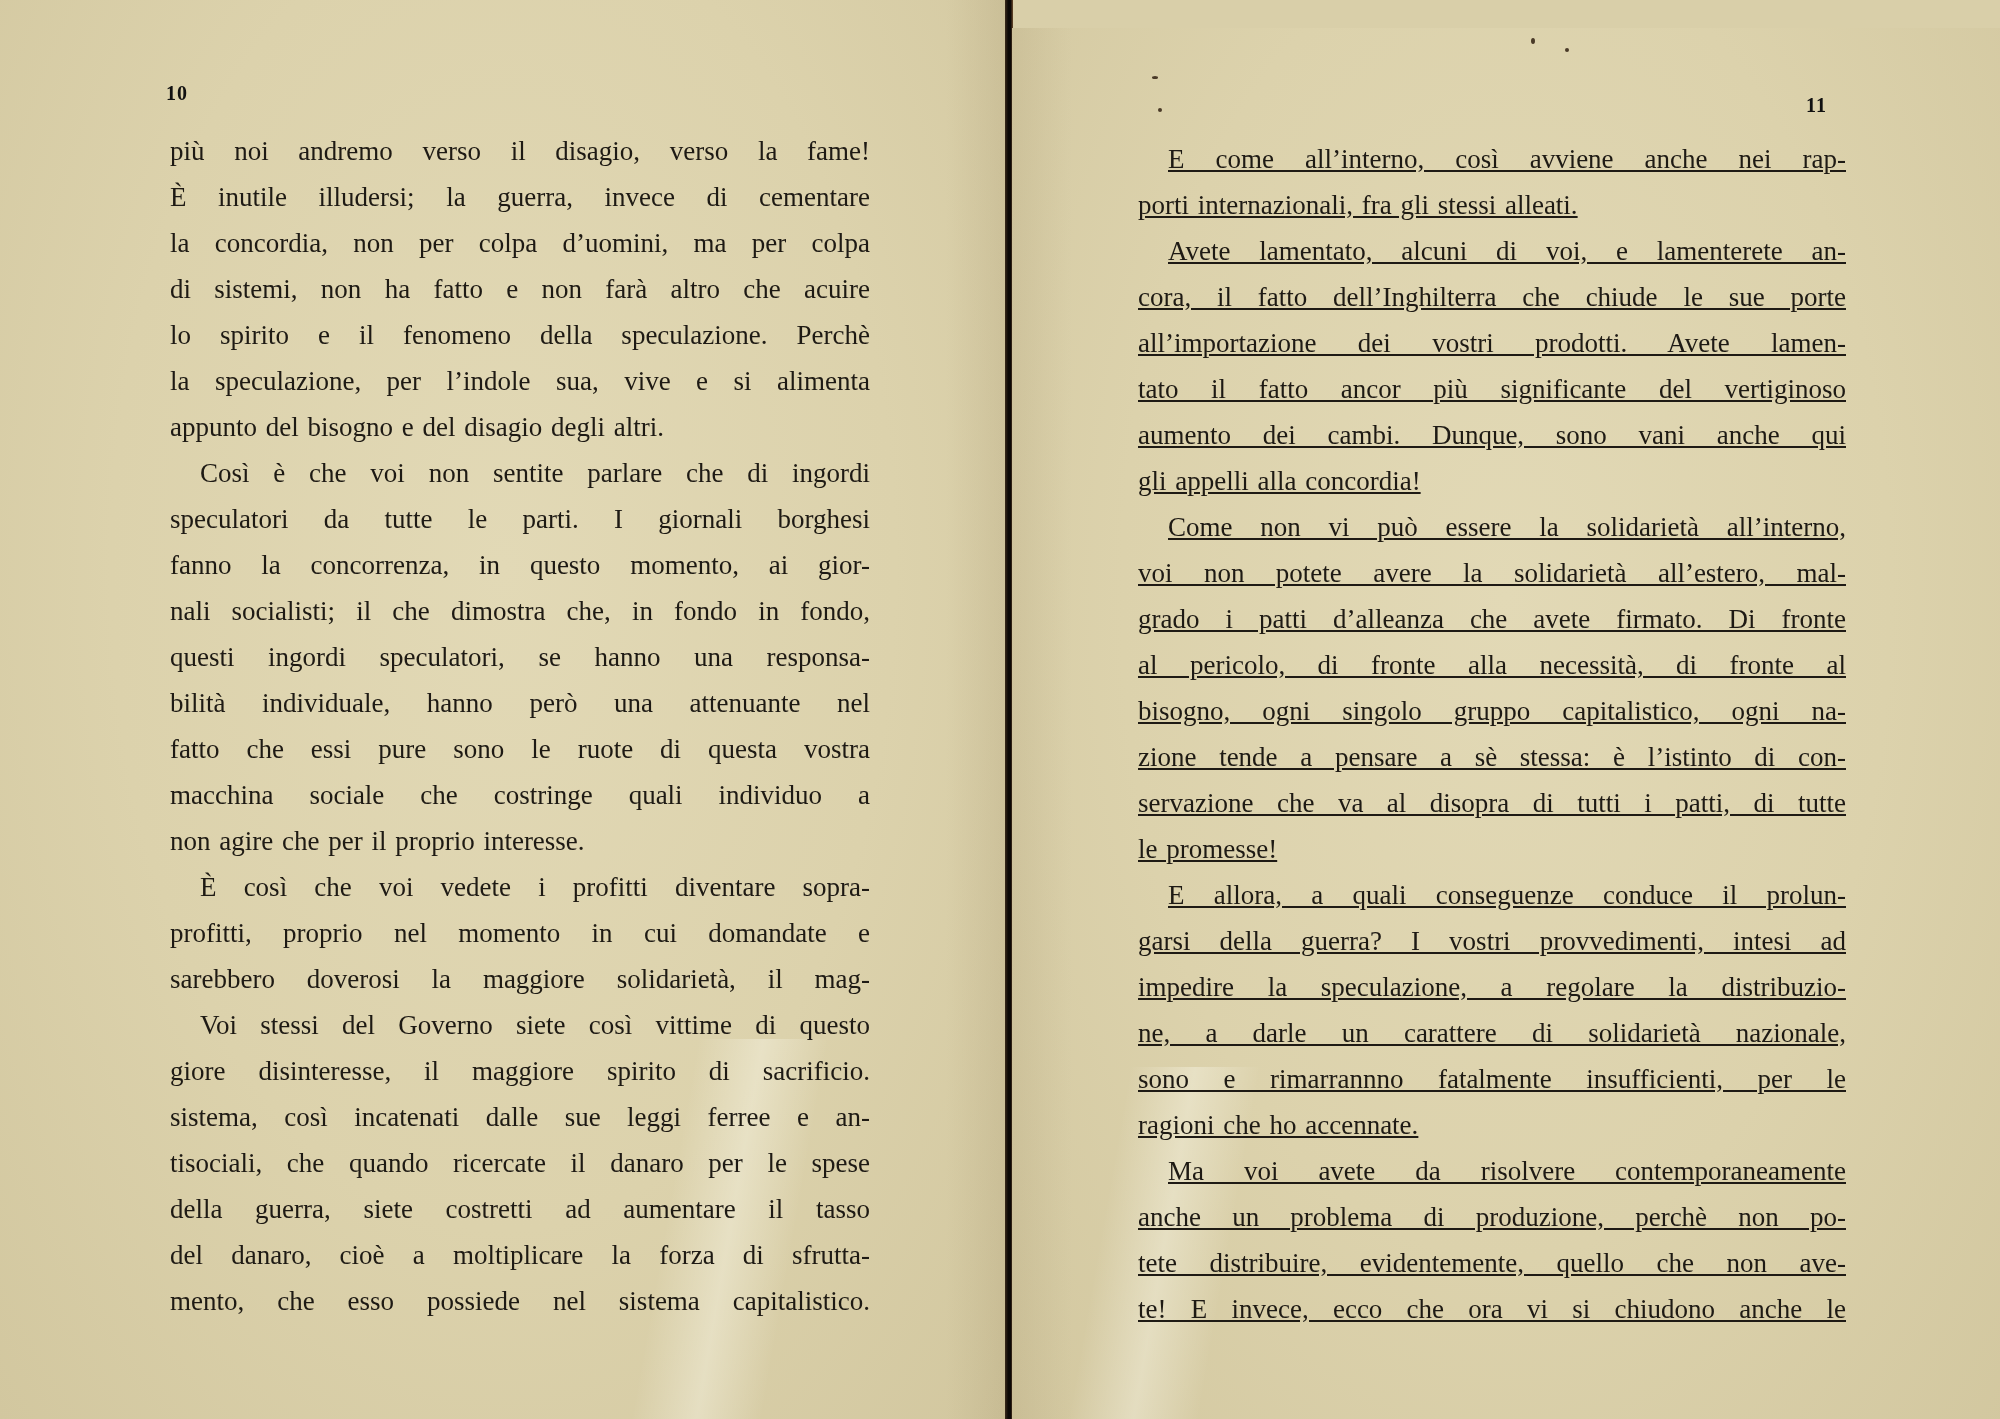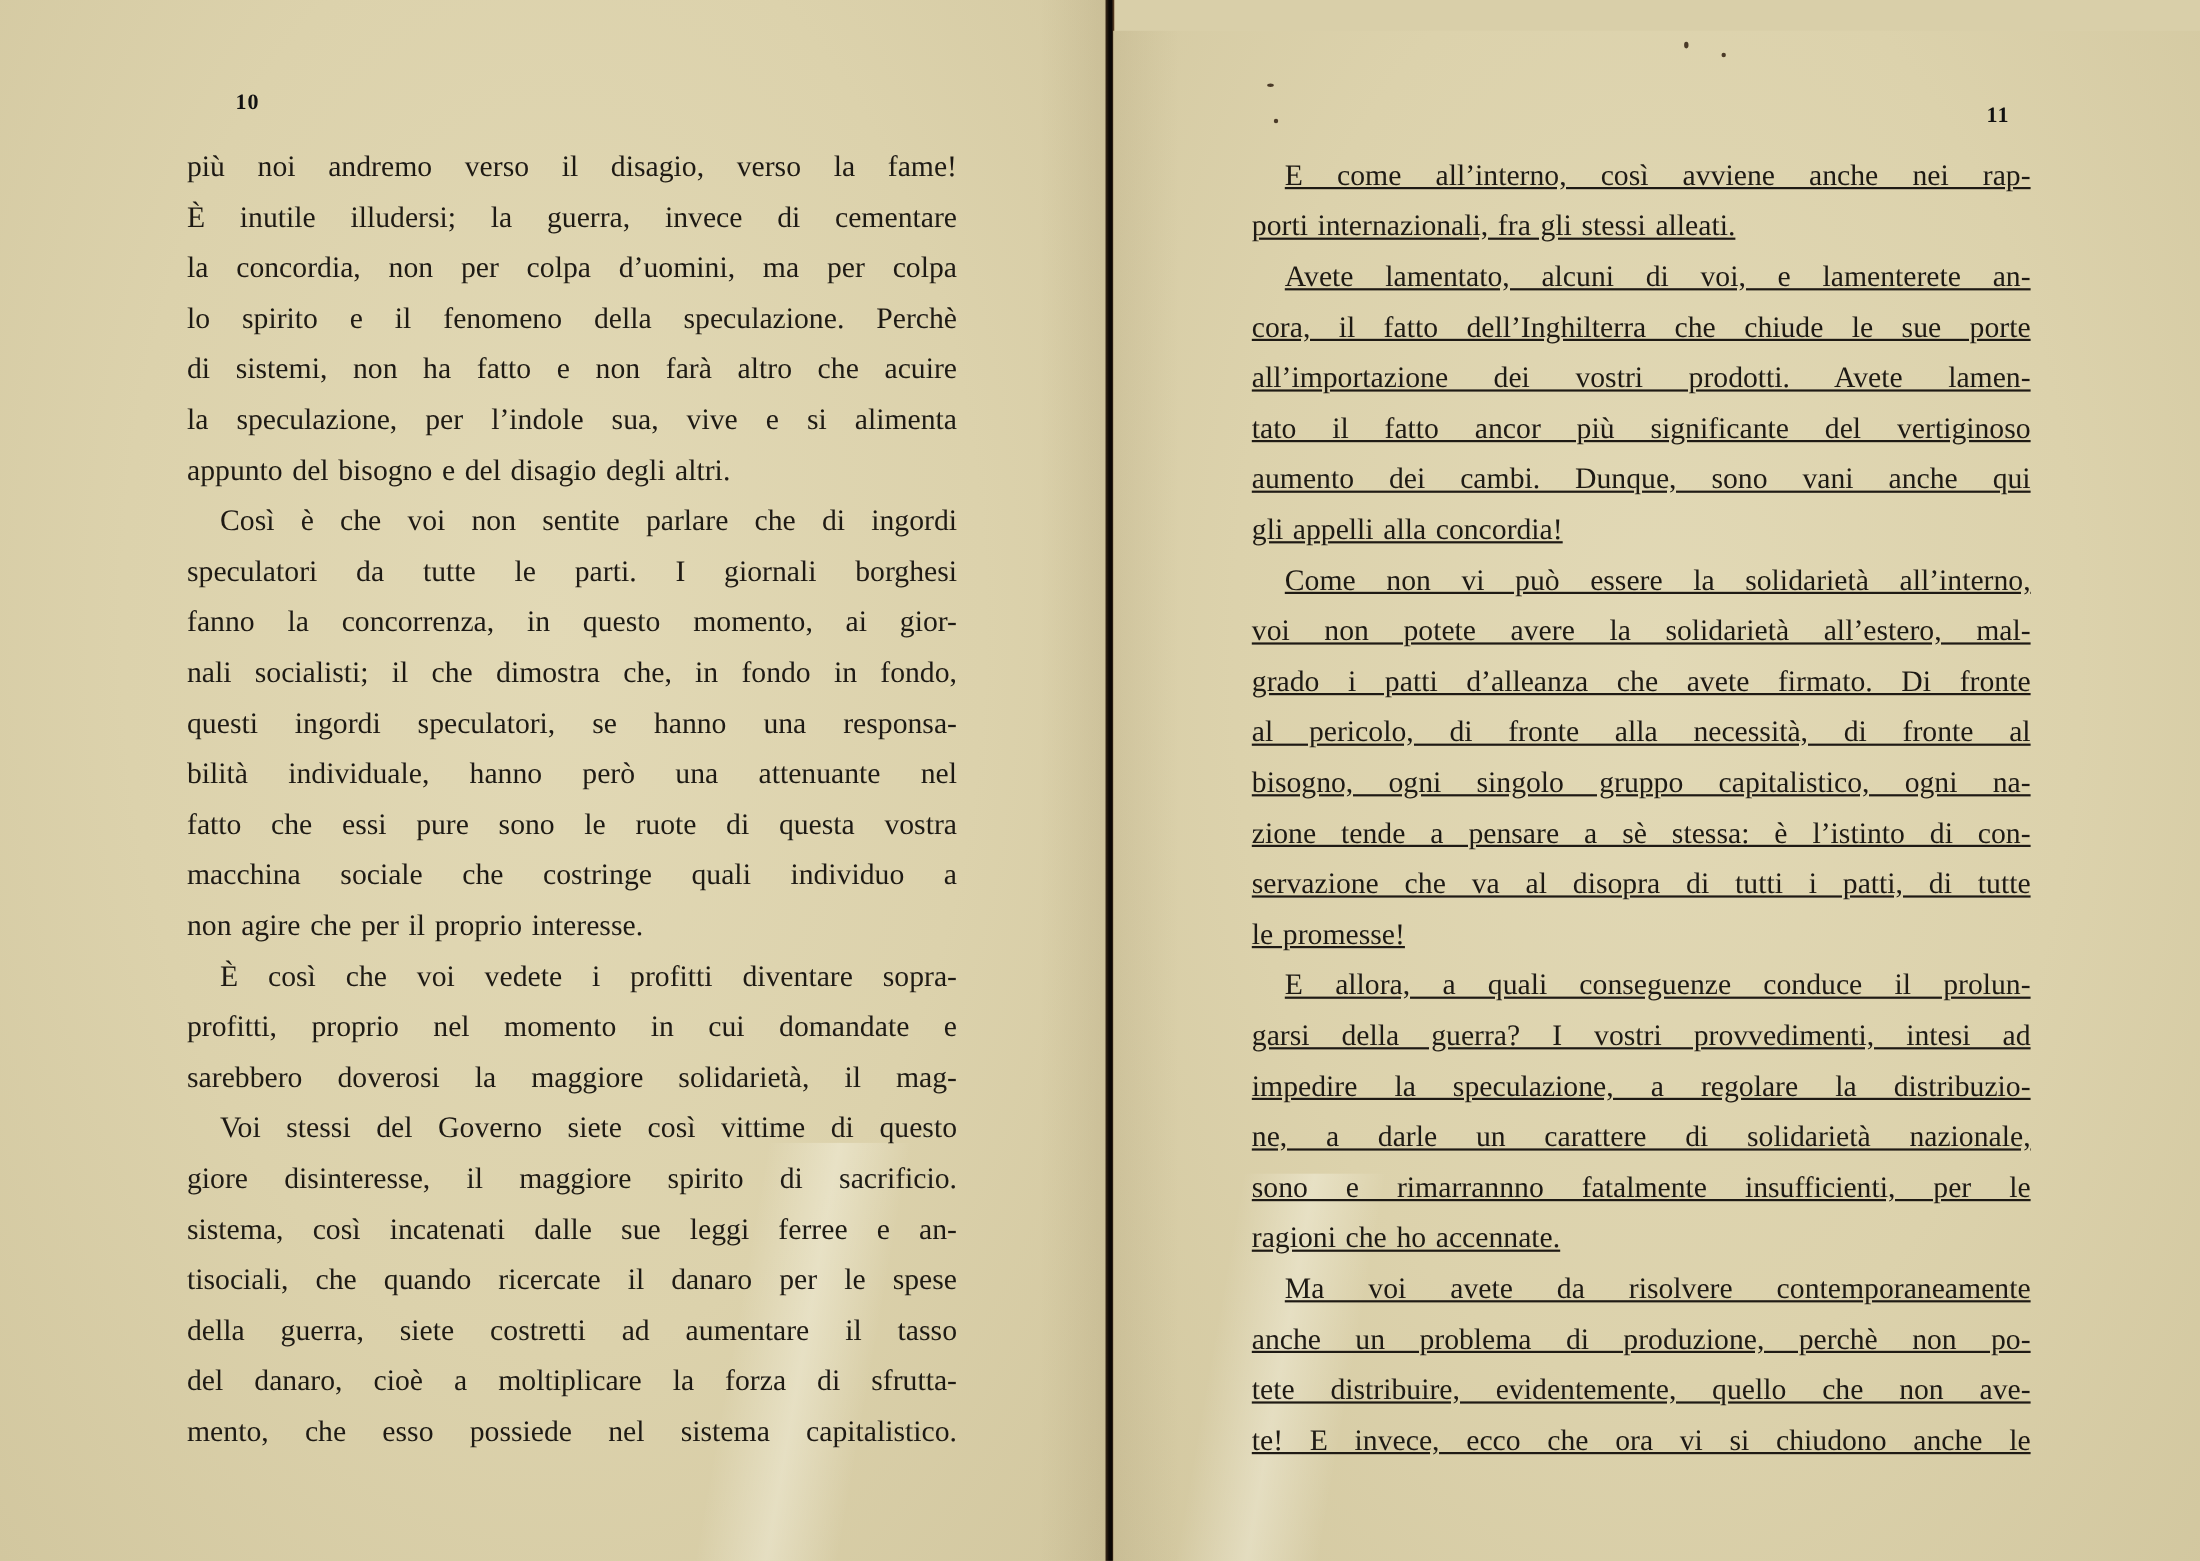--- a/index.html
+++ b/index.html
@@ -27,21 +27,21 @@
     background: linear-gradient(100deg, rgba(255,255,245,0) 30%, rgba(255,255,245,0.35) 50%, rgba(255,255,245,0) 70%);
   }
   .spine {
     position: absolute; top: 0; left: 1005px; width: 8px; height: 1419px;
     background: linear-gradient(to right, #3a2a1a, #0c0806 40%, #0c0806 70%, #6b4a2a);
   }
   .page-number {
     position: absolute; font-weight: bold; font-size: 20px; letter-spacing: 1px;
     color: #111;
   }
-  .page.left .page-number { left: 166px; top: 82px; margin-left: 48px; }
+  .page.left .page-number { left: 166px; top: 82px; }
   .page.right .page-number { left: 794px; top: 66px; }
   .text-block {
     position: absolute;
     font-size: 27px;
     line-height: 46px;
     text-align: justify;
     text-align-last: justify;
     word-spacing: 2px;
   }
   .page.left .text-block { left: 170px; top: 128px; width: 700px; }
@@ -65,24 +65,24 @@
         <span class="line">
           <span class="line-inner">più noi andremo verso il disagio, verso la fame!</span>
         </span>
         <span class="line">
           <span class="line-inner">È inutile illudersi; la guerra, invece di cementare</span>
         </span>
         <span class="line">
           <span class="line-inner">la concordia, non per colpa d’uomini, ma per colpa</span>
         </span>
         <span class="line">
+          <span class="line-inner">di sistemi, non ha fatto e non farà altro che acuire</span>
+        </span>
+        <span class="line">
           <span class="line-inner">lo spirito e il fenomeno della speculazione. Perchè</span>
-        </span>
-        <span class="line">
-          <span class="line-inner">di sistemi, non ha fatto e non farà altro che acuire</span>
         </span>
         <span class="line">
           <span class="line-inner">la speculazione, per l’indole sua, vive e si alimenta</span>
         </span>
         <span class="line last">
           <span class="line-inner">appunto del bisogno e del disagio degli altri.</span>
         </span>
         <span class="line indent">
           <span class="line-inner">Così è che voi non sentite parlare che di ingordi</span>
         </span>

